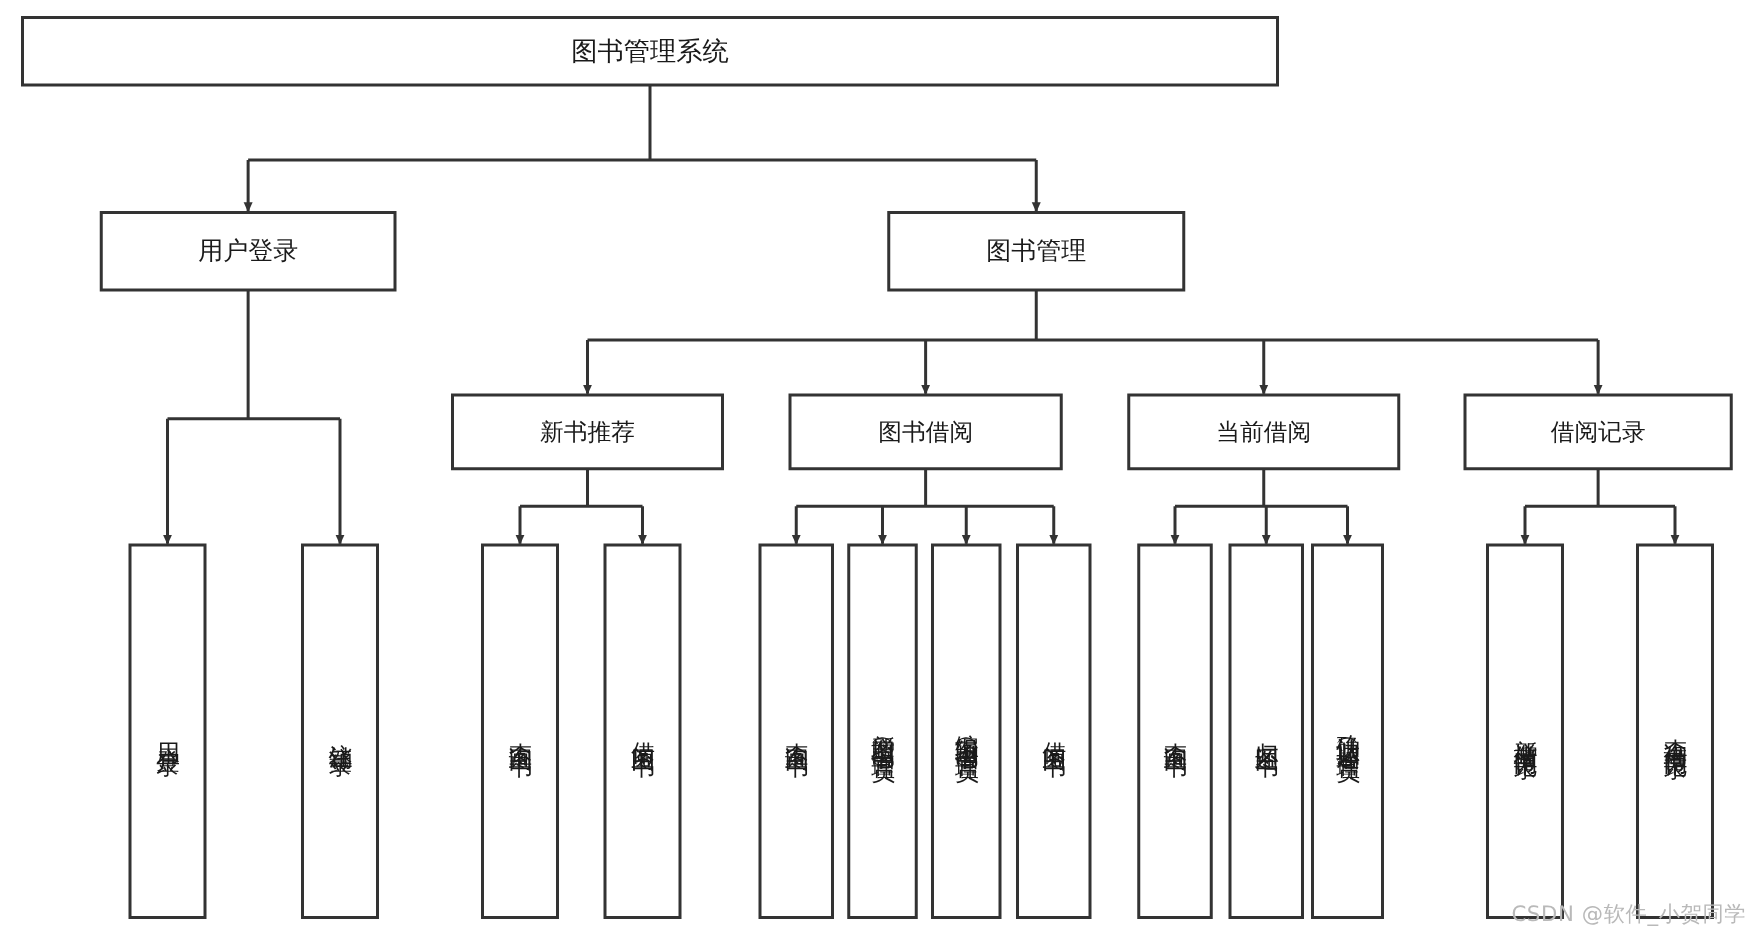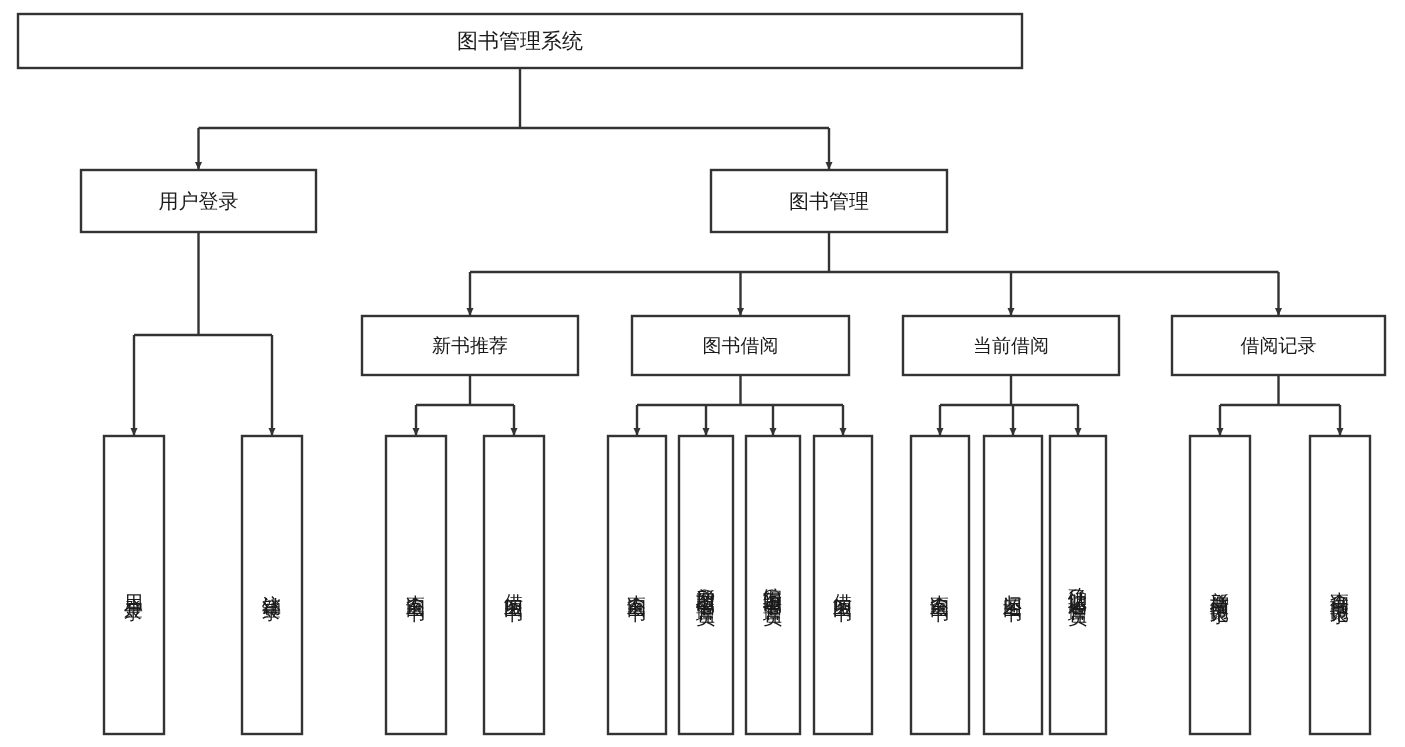--- a/index.html
+++ b/index.html
@@ -196,13 +196,14 @@
       <div class="leaf-label-cell" style="left: 679px; top: 436px; width: 54px; height: 298px;">新增图书（管理员）</div>
       <div class="leaf-label-cell" style="left: 746px; top: 436px; width: 54px; height: 298px;">编辑图书（管理员）</div>
       <div class="leaf-label-cell" style="left: 814px; top: 436px; width: 58px; height: 298px;">借阅图书</div>
       <div class="leaf-label-cell" style="left: 911px; top: 436px; width: 58px; height: 298px;">查询图书</div>
       <div class="leaf-label-cell" style="left: 984px; top: 436px; width: 58px; height: 298px;">归还图书</div>
       <div class="leaf-label-cell" style="left: 1050px; top: 436px; width: 56px; height: 298px;">确认归还（管理员）</div>
       <div class="leaf-label-cell" style="left: 1190px; top: 436px; width: 60px; height: 298px;">新增借阅记录</div>
       <div class="leaf-label-cell" style="left: 1310px; top: 436px; width: 60px; height: 298px;">查询借阅记录</div>
     </div>
 
+  <div class="watermark">CSDN @软件_小贺同学</div>
 </div>
 
 </body></html>

